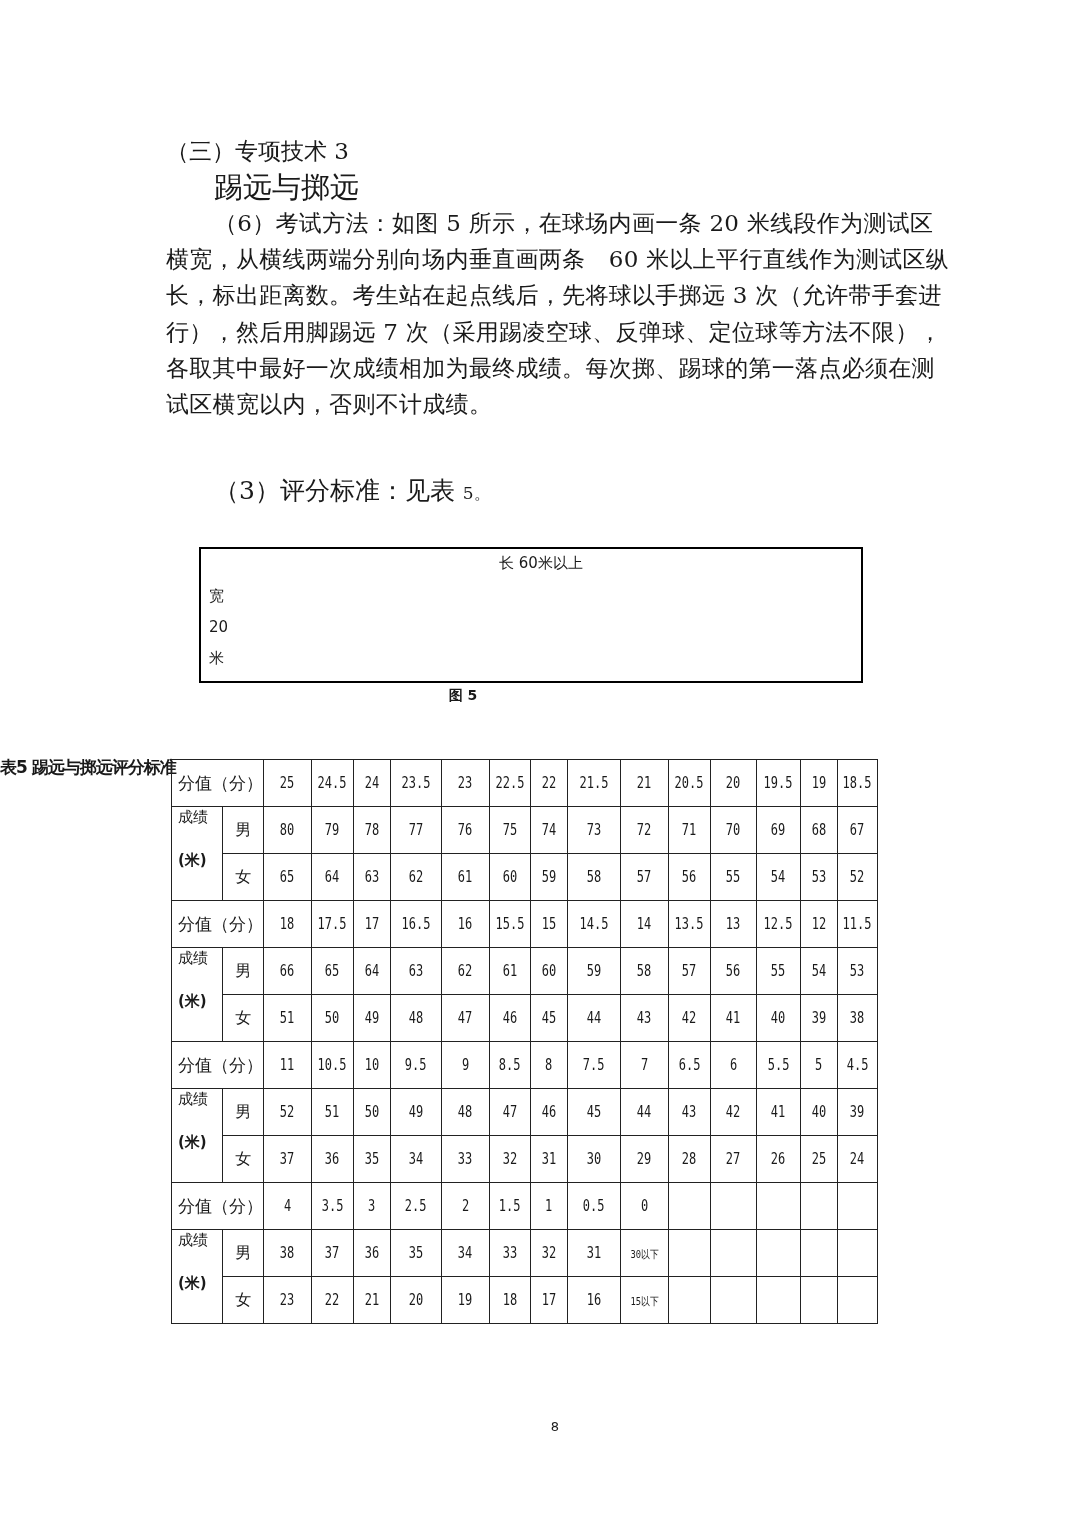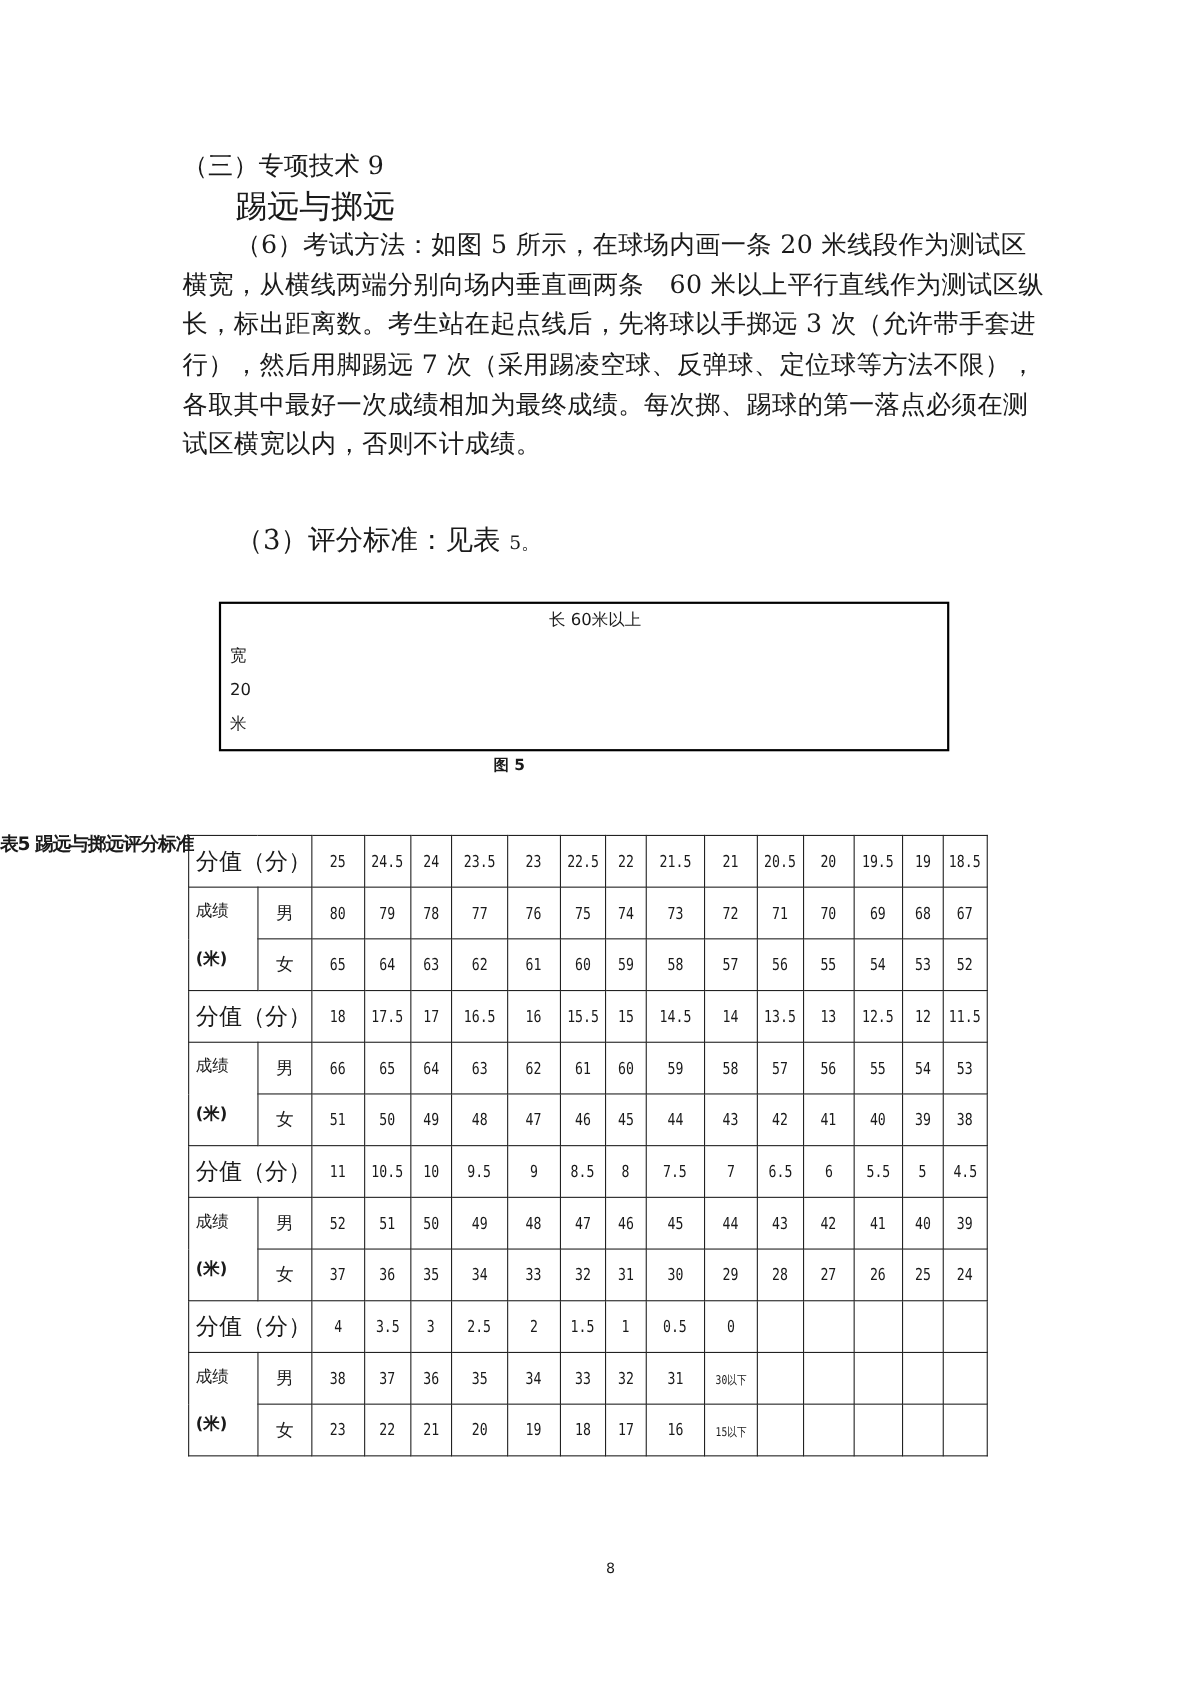--- a/index.html
+++ b/index.html
@@ -18,33 +18,33 @@
   .fig-side { position: absolute; left: 8px; font-size: 15px; font-family: "DejaVu Sans", "Liberation Sans", sans-serif; }
   .fig-caption { left: 0; width: 926px; top: 687px; text-align: center; font-size: 14px; font-weight: bold;
                  font-family: "DejaVu Sans", "Liberation Sans", sans-serif; }
   .table-caption { left: 0; width: 922px; top: 756px; text-align: left; font-size: 17px; font-weight: bold;
                    font-family: "DejaVu Sans", "Liberation Sans", sans-serif; letter-spacing: -1px; }
   table.score { position: absolute; left: 171px; top: 759px; border-collapse: collapse; table-layout: fixed;
                 font-family: "DejaVu Sans Mono", "Liberation Mono", monospace; font-size: 15px; }
   table.score td { border: 1.5px solid #222; height: 46px; text-align: center; vertical-align: middle; padding: 0;
                    transform-origin: center; }
   table.score td .n { display: inline-block; transform: scaleX(0.8); }
-  td.label { text-align: center; padding-left: 6px !important; font-family: "DejaVu Sans", "Liberation Sans", sans-serif; font-size: 21px; white-space: nowrap; }
+  td.label { text-align: center; padding-left: 6px !important; font-family: "DejaVu Sans", "Liberation Sans", sans-serif; font-size: 17px; white-space: nowrap; }
   td.group { font-family: "DejaVu Sans", "Liberation Sans", sans-serif; font-size: 15px; vertical-align: top !important; text-align: left !important; padding-left: 6px !important; }
-  td.group .g1 { display: block; margin-top: 12px; }
+  td.group .g1 { display: block; margin-top: 1px; }
   td.group .g2 { display: block; margin-top: 24px; font-weight: bold; }
   td.sex { font-family: "DejaVu Sans", "Liberation Sans", sans-serif; font-size: 16px; }
   td .tiny { font-size: 11px; display: inline-block; transform: scaleX(0.8); white-space: nowrap; }
   .page-number { left: 0; width: 1110px; top: 1419px; text-align: center; font-size: 13px;
                  font-family: "DejaVu Sans", "Liberation Sans", sans-serif; }
 </style>
 </head>
 <body>
 
-<div class="abs section-heading">（三）专项技术 9</div>
+<div class="abs section-heading">（三）专项技术 3</div>
 <div class="abs sub-heading">踢远与掷远</div>
 
 <div class="abs para"><span class="lead">（6）考试方法：</span><span>如图 5 所示，在球场内画一条 20 米线段作为测试区横宽，从横线两端分别向场内垂直画两条　60 米以上平行直线作为测试区纵长，标出距离数。考生站在起点线后，先将球以手掷远 3 次（允许带手套进行），然后用脚踢远 7 次（采用踢凌空球、反弹球、定位球等方法不限），各取其中最好一次成绩相加为最终成绩。每次掷、踢球的第一落点必须在测试区横宽以内，否则不计成绩。</span></div>
 
 <div class="abs scoring"><span>（3）评分标准：见表 </span><span class="small">5。</span></div>
 
 <div class="abs figure-box">
   <div class="fig-top">长 60米以上</div>
   <div class="fig-side" style="top:38px">宽</div>
   <div class="fig-side" style="top:69px">20</div>

